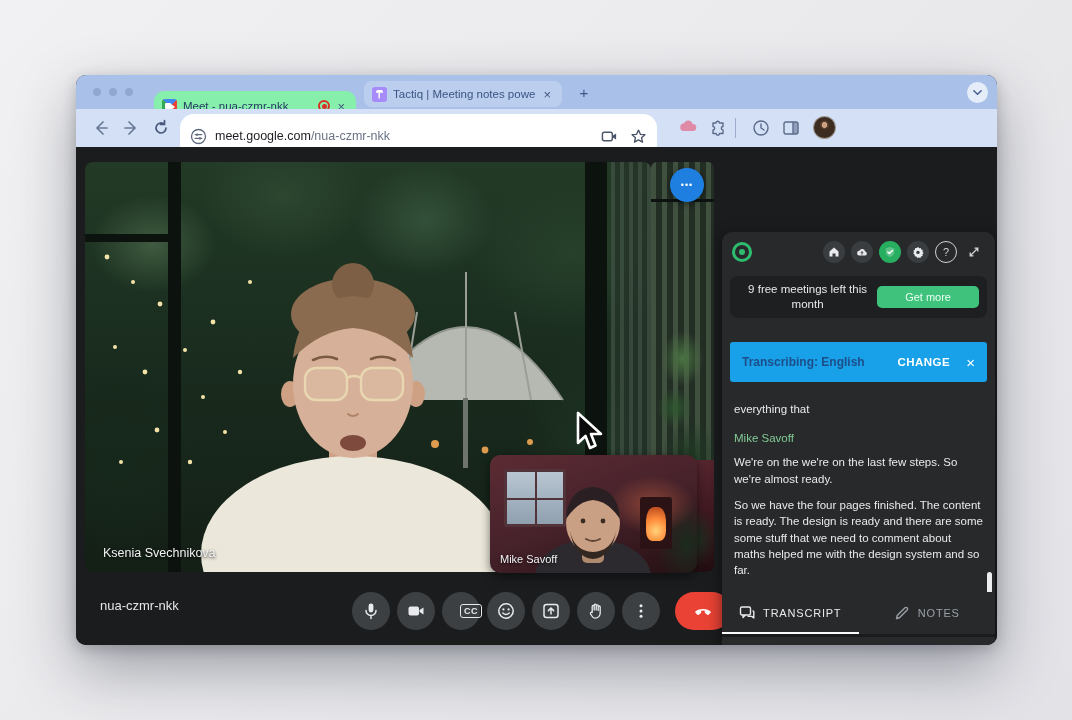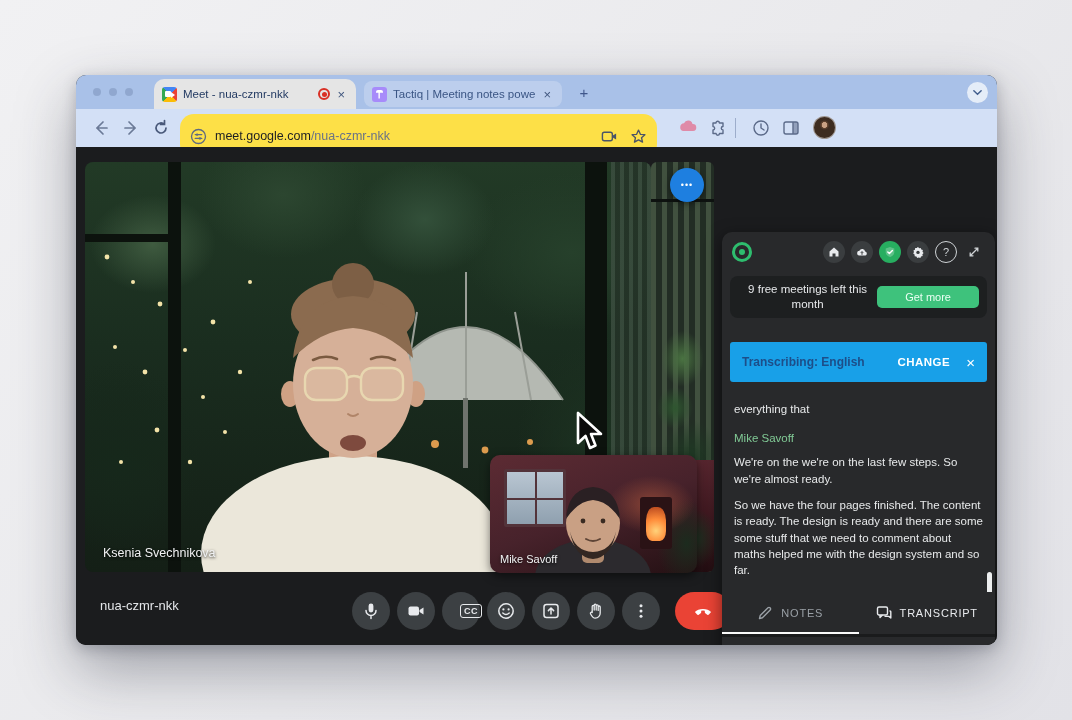--- a/index.html
+++ b/index.html
@@ -16,41 +16,41 @@
     position:absolute; left:76px; top:75px; width:921px; height:570px;
     border-radius:10px; overflow:hidden;
     box-shadow:0 24px 60px rgba(40,45,60,.4), 0 4px 14px rgba(40,45,60,.25);
     background:#1b1c1e;
   }
   
   .tabbar { position:absolute; left:0; top:0; right:0; height:34px; background:#a9c1e8; }
   .traffic { position:absolute; left:17px; top:13px; display:flex; gap:8px; }
   .traffic i { width:8px; height:8px; border-radius:50%; background:rgba(105,125,165,.38); display:block; }
   .tab { position:absolute; display:flex; align-items:center; overflow:hidden; }
-  .tab.active { left:78px; top:4px; width:202px; height:30px; background:#e5e5e5; border-radius:10px 10px 0 0; padding:7px 8px; }
+  .tab.active { left:78px; top:16px; width:202px; height:30px; background:#86efac; border-radius:10px 10px 0 0; padding:7px 8px; }
   .tab.inactive { left:288px; top:6px; width:198px; height:26px; background:rgba(255,255,255,.22); border-radius:8px; padding:4px 8px; }
   .tab .title { font-size:11.5px; color:#243b63; white-space:nowrap; overflow:hidden; flex:1; margin-left:6px; }
   .tab.inactive .title { color:#3a5584; }
   .favicon { width:15px; height:15px; border-radius:3px; position:relative; flex:0 0 auto; }
   .favicon.meet { background:conic-gradient(from 45deg,#ea4335 0 25%,#fbbc05 0 50%,#34a853 0 75%,#4285f4 0 100%); }
   .favicon.meet::after { content:""; position:absolute; left:3px; top:4.5px; width:6px; height:6px; background:#fff; border-radius:1px; }
   .favicon.meet::before { content:""; position:absolute; right:2px; top:5px; border-left:4px solid #fff; border-top:3px solid transparent; border-bottom:3px solid transparent; }
   .favicon.tactiq { background:#a78bfa; }
   .favicon.tactiq::after { content:""; position:absolute; left:4px; top:3px; width:7px; height:9px; border-radius:2px; background:#fff; clip-path:polygon(0 0,100% 0,100% 35%,55% 35%,55% 100%,35% 100%,35% 35%,0 35%); }
   .rec { width:12px; height:12px; border:2px solid #d93025; border-radius:50%; display:flex; align-items:center; justify-content:center; margin:0 4px; flex:0 0 auto; }
   .rec i { width:5px; height:5px; background:#d93025; border-radius:50%; display:block; }
   .tab-close { font-size:13px; color:#41577f; line-height:1; padding:1px 3px; border-radius:3px; flex:0 0 auto; }
   .newtab-btn { position:absolute; left:498px; top:7px; width:20px; height:20px; font-size:15px; color:#3f568a; display:flex; align-items:center; justify-content:center; }
   .tabsearch { position:absolute; right:9px; top:7px; width:21px; height:21px; border-radius:50%; background:rgba(255,255,255,.7); display:flex; align-items:center; justify-content:center; }
 
   
   .toolbar { position:absolute; left:0; top:34px; right:0; height:38px; background:#d3e0f6; }
   .nav-ic { position:absolute; top:10px; width:18px; height:18px; color:#6b7a97; }
   .nav-ic svg { width:100%; height:100%; }
-  .urlpill { position:absolute; left:104px; top:5px; width:477px; height:44px; background:#fde047; border-radius:14px; display:flex; align-items:center; padding:0 10px; }
+  .urlpill { position:absolute; left:104px; top:5px; width:477px; height:44px; background:#ffffff; border-radius:14px; display:flex; align-items:center; padding:0 10px; }
   .urlpill .tune { width:17px; height:17px; color:#5f6a80; margin-right:8px; flex:0 0 auto; }
   .urltext { font-size:12.5px; white-space:nowrap; overflow:hidden; flex:1; }
   .urltext .domain { color:#1d1f24; }
   .urltext .path { color:#6a7386; }
   .pill-ic { width:17px; height:17px; color:#4a5468; margin-left:12px; flex:0 0 auto; }
   .tb-right-ic { position:absolute; top:10px; width:18px; height:18px; color:#5c6b8a; }
   .tb-divider { position:absolute; left:659px; top:9px; width:1px; height:20px; background:rgba(90,110,150,.45); }
   .avatar { position:absolute; left:737px; top:7px; width:23px; height:23px; border-radius:50%;
     background:radial-gradient(7px 7px at 50% 38%, #caa183 38%, #6b4a33 42%, #3d2c20 70%); border:1px solid rgba(255,255,255,.5); }
   .update-pill { position:absolute; left:769px; top:5px; width:145px; height:28px; background:#aecaf4; border-radius:14px; display:flex; align-items:center; justify-content:center; gap:6px; }
@@ -452,34 +452,34 @@
           <p class="t-para partial">everything that</p>
           <p class="t-speaker">Mike Savoff</p>
           <p class="t-para">We're on the we're on the last few steps. So we're almost ready.</p>
           <p class="t-para">So we have the four pages finished. The content is ready. The design is ready and there are some some stuff that we need to comment about maths helped me with the design system and so far.</p>
           <p class="t-speaker">Ksenia Svechnikova</p>
 
           <span class="scroll-thumb"></span>
         </div>
 
         <div class="sb-tabs">
-          <div class="sb-tab idle">
-            <svg viewBox="0 0 16 16">
-                <path d="M2.5 13.5 L3.2 10.6 L11 2.8 a1.4 1.4 0 0 1 2 0 l.2.2 a1.4 1.4 0 0 1 0 2 L5.4 12.8 Z" stroke="#9aa0a6" stroke-width="1.4" fill="none" stroke-linejoin="round"></path>
-              </svg>
-            <span>NOTES</span>
-          </div>
           <div class="sb-tab active">
             <svg viewBox="0 0 16 16">
                 <rect x="1.5" y="2" width="10" height="8" rx="1.5" stroke="#e8eaed" stroke-width="1.4" fill="none"></rect>
                 <path d="M4 10 V12.5 L6.5 10" stroke="#e8eaed" stroke-width="1.4" fill="none" stroke-linejoin="round"></path>
                 <path d="M13.5 6 H14 a.8.8 0 0 1 .8.8 V13 l-2-1.6 H8.5" stroke="#e8eaed" stroke-width="1.4" fill="none" stroke-linejoin="round"></path>
               </svg>
             <span>TRANSCRIPT</span>
           </div>
+          <div class="sb-tab idle">
+            <svg viewBox="0 0 16 16">
+                <path d="M2.5 13.5 L3.2 10.6 L11 2.8 a1.4 1.4 0 0 1 2 0 l.2.2 a1.4 1.4 0 0 1 0 2 L5.4 12.8 Z" stroke="#9aa0a6" stroke-width="1.4" fill="none" stroke-linejoin="round"></path>
+              </svg>
+            <span>NOTES</span>
+          </div>
           <span class="sb-underline"></span>
         </div>
 
         <div class="sb-actions">
           <div class="act">
             
           </div>
           <div class="act">
             
           </div>

